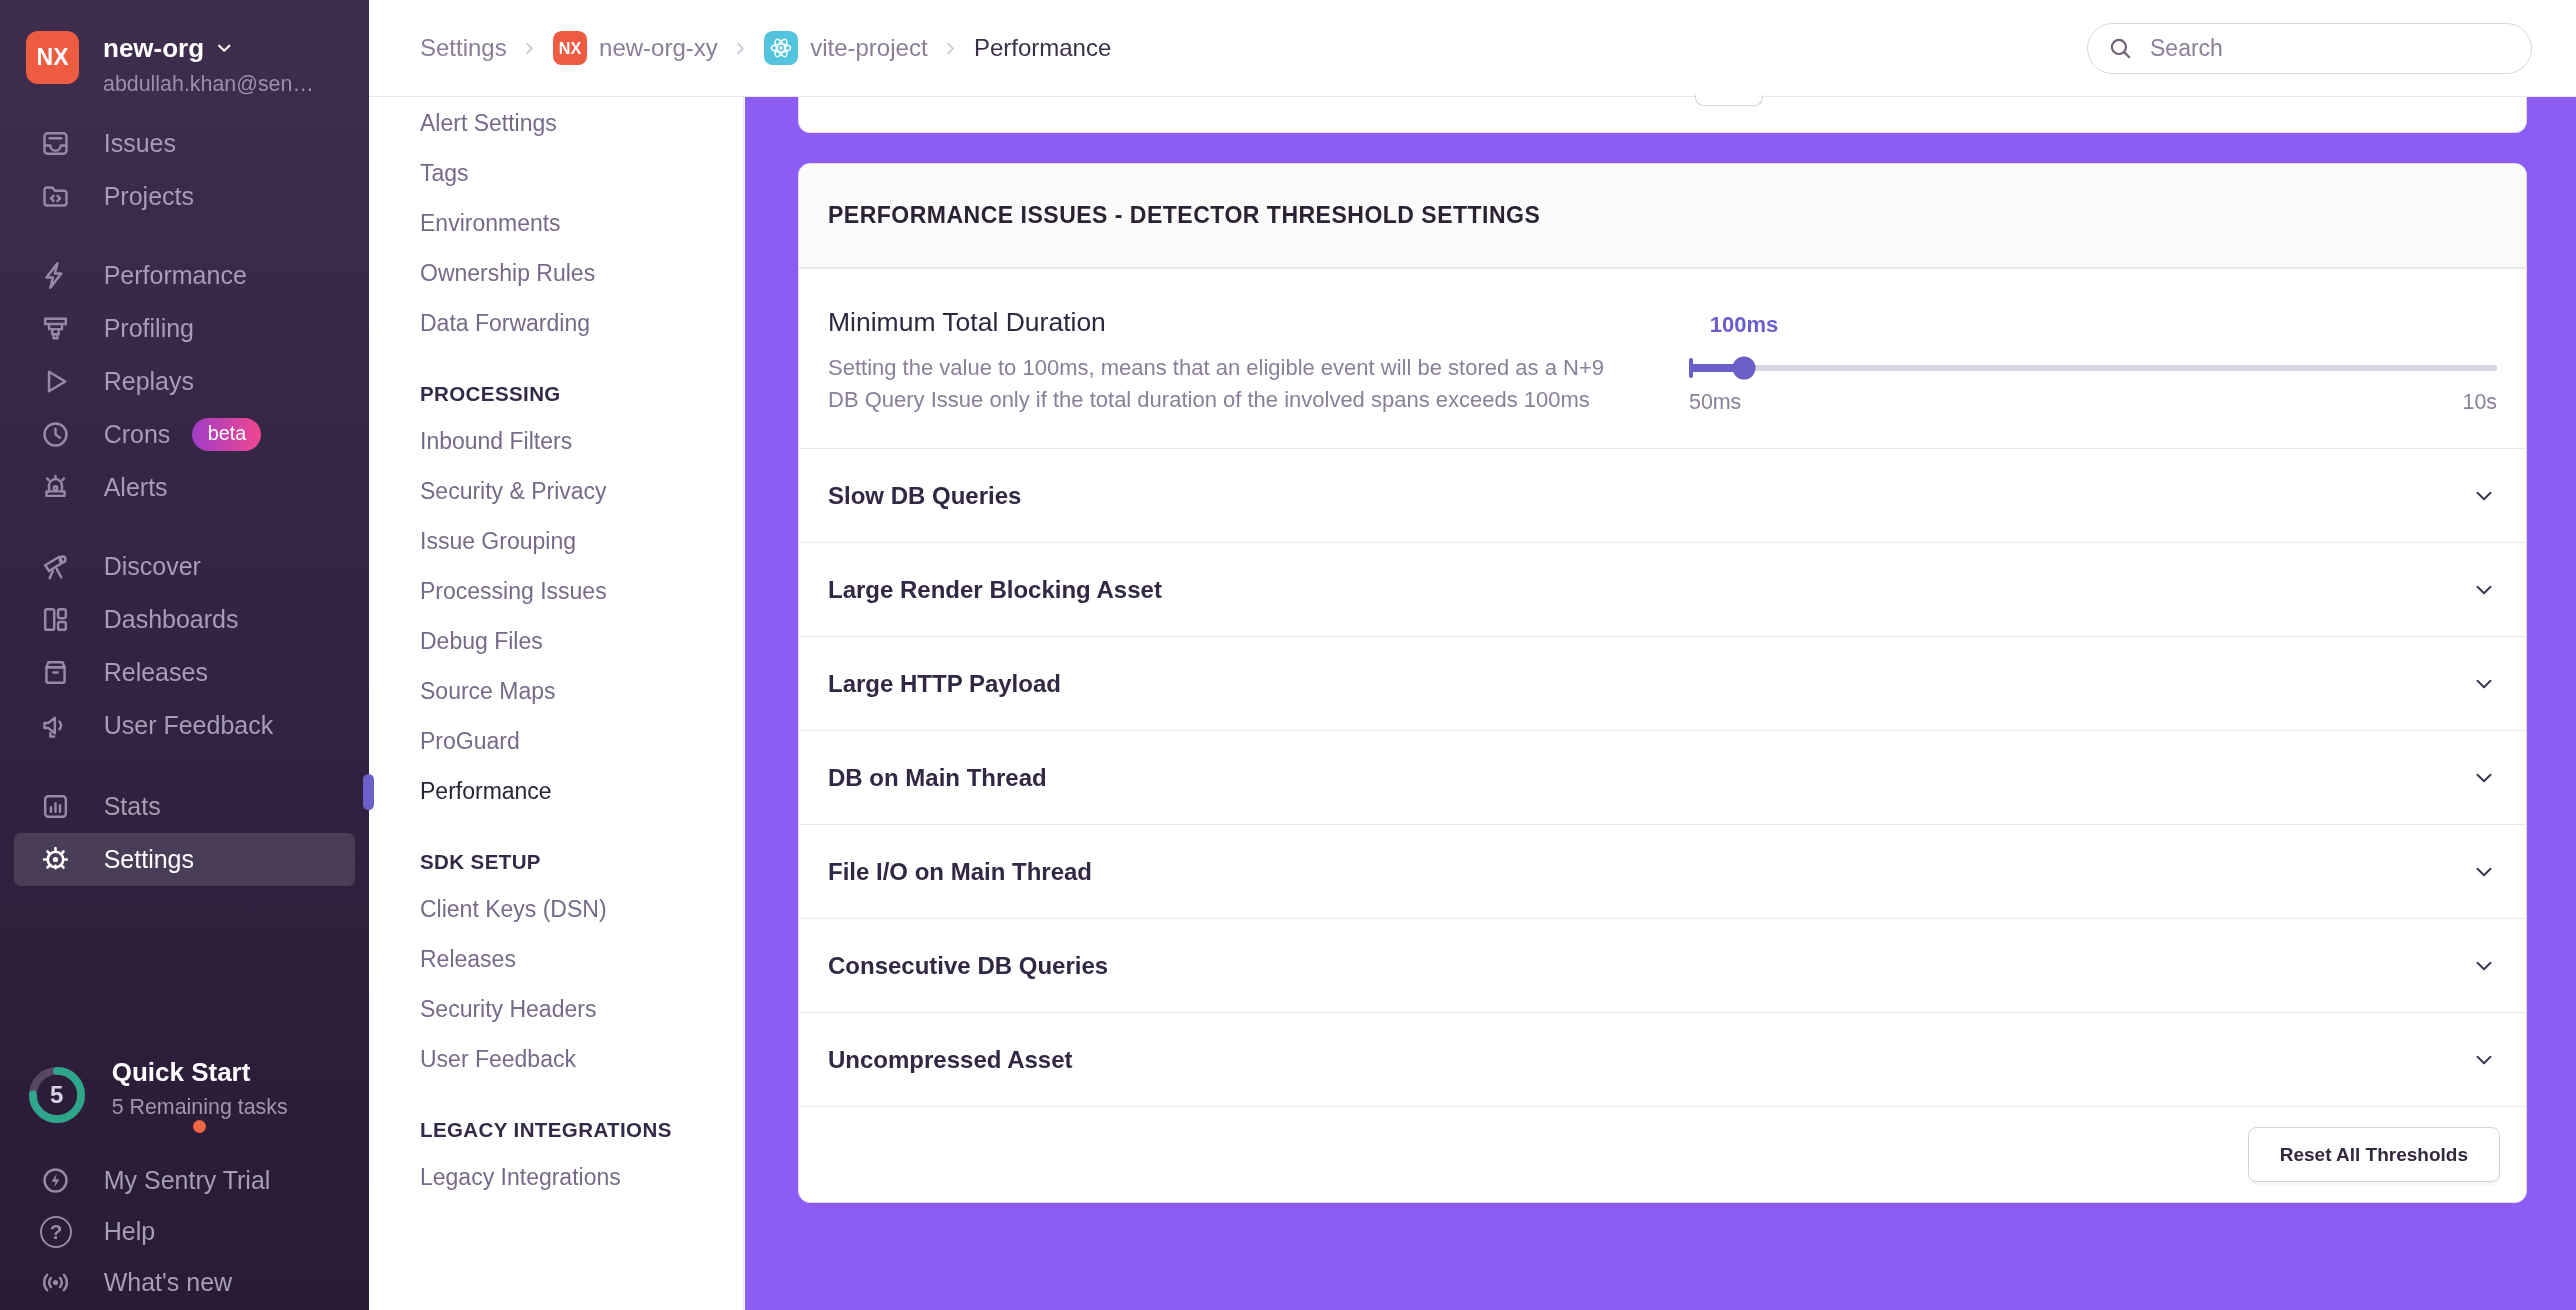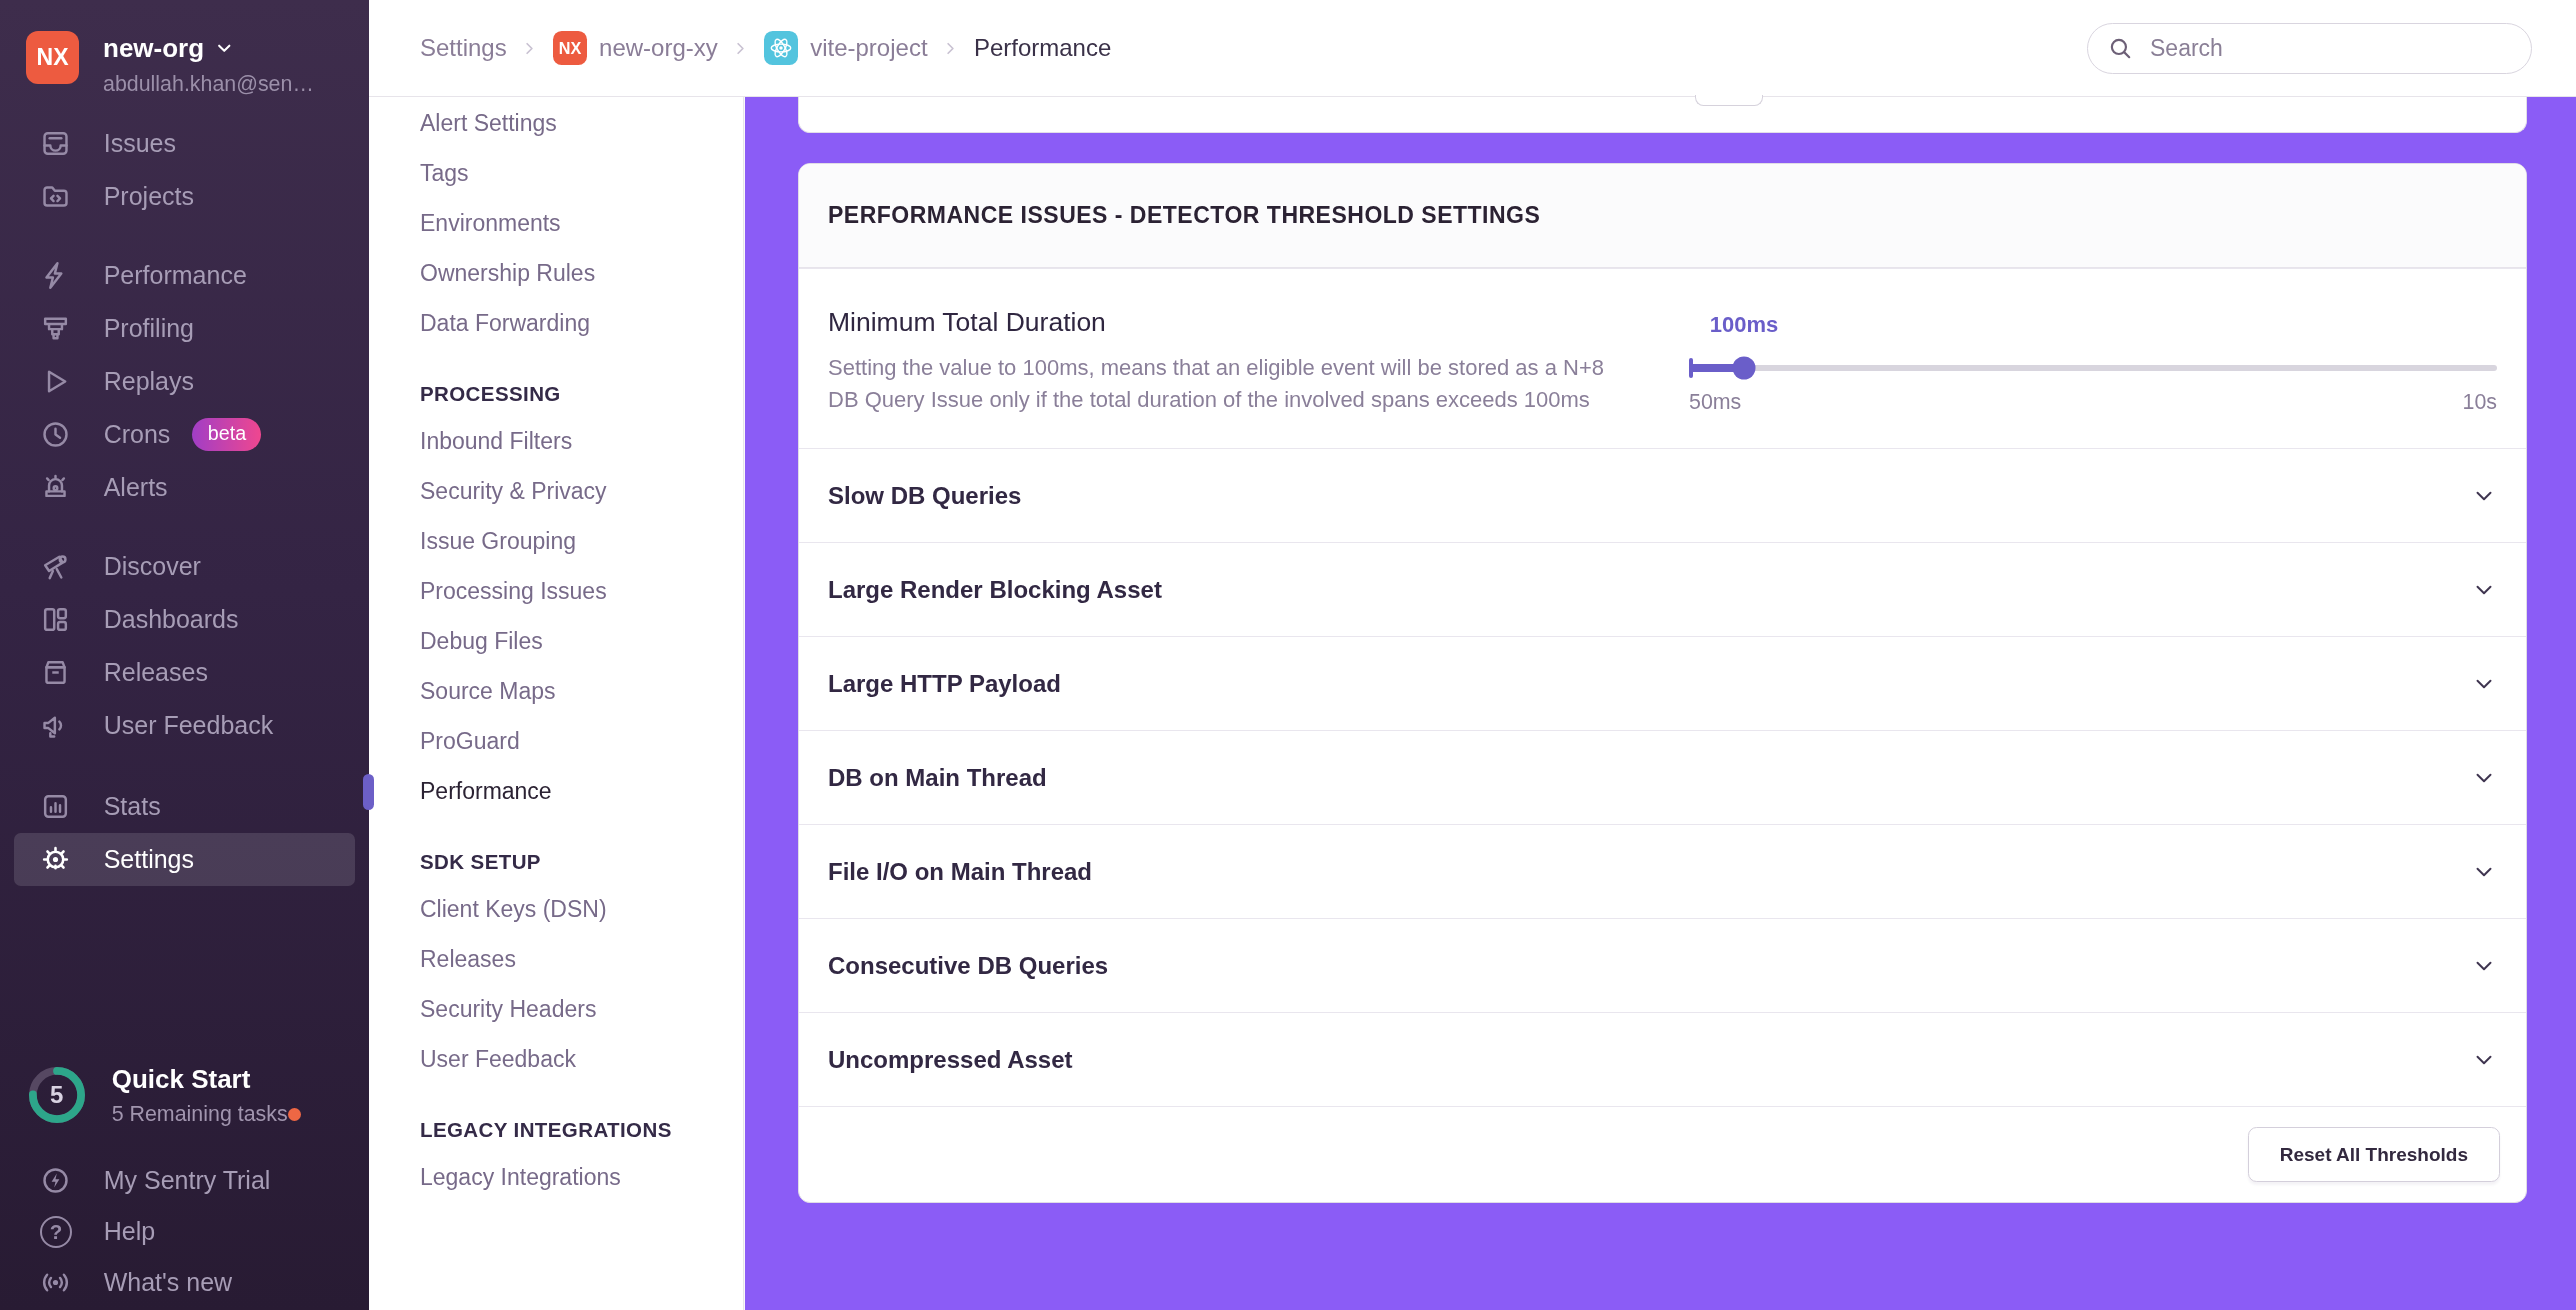--- a/index.html
+++ b/index.html
@@ -22,21 +22,21 @@
   .snav-item .nicon { width:38px; height:31px; margin-right:26px; display:flex; align-items:center; color:#968aa6; }
   .snav-item.active { background:rgba(255,255,255,.13); color:#fff; }
   .snav-item.active .nicon { color:#fff; }
   .snav-gap { height:26px; }
   .beta-badge { margin-left:22px; font-size:19.7px; color:#fff; padding:4.3px 15.4px 6px; border-radius:854px;
     background:linear-gradient(90deg,#a13ec6,#ef478f); }
   .side-bottom { position:absolute; left:13.7px; right:13.7px; bottom:1.7px; }
   .quick-row { display:flex; align-items:center; height:74px; margin:0 0 23px 12px; }
   .quick-text { margin-left:24px; }
   .quick-title { color:#fff; font-size:26px; font-weight:bold; }
-  .quick-sub { color:#a195ae; font-size:21.4px; margin-top:6.8px; display:flex; align-items:center; gap:0; }
+  .quick-sub { color:#a195ae; font-size:21.4px; margin-top:6.8px; display:flex; align-items:center; gap:0;flex-direction:column; }
   .dot-orange { width:13px; height:13px; border-radius:50%; background:#ee6744; display:inline-block; }
   .foot-item { height:51px; display:flex; align-items:center; padding:0 13.7px 0 26px; font-size:25px; color:#a79db6; cursor:pointer; }
   .foot-item .nicon { width:38px; margin-right:26px; display:flex; color:#968aa6; }
   .circle-icon { width:32.5px; height:32.5px; border-radius:50%; border:2.6px solid #968aa6;
     display:flex; align-items:center; justify-content:center; font-size:20.5px; font-weight:bold; color:#968aa6; }
 
   
   .topbar { position:absolute; left:369px; right:0; top:0; height:97px; background:#fff;
     border-bottom:1.7px solid #e7e4ea; display:flex; align-items:center; padding:0 44px 0 51px; }
   .crumbs { display:flex; align-items:center; gap:13.7px; font-size:24px; color:#8a7d97; }
@@ -416,21 +416,21 @@
     <div class="cutoff-input"></div>
   </div>
 
   <div class="panel">
     <div class="panel-header">PERFORMANCE ISSUES - DETECTOR THRESHOLD SETTINGS</div>
 
 
     <div class="setting-row prow">
       <div class="setting-left">
         <div class="setting-label">Minimum Total Duration</div>
-        <div class="setting-desc">Setting the value to 100ms, means that an eligible event will be stored as a N+8 DB Query Issue only if the total duration of the involved spans exceeds 100ms</div>
+        <div class="setting-desc">Setting the value to 100ms, means that an eligible event will be stored as a N+9 DB Query Issue only if the total duration of the involved spans exceeds 100ms</div>
       </div>
       <div class="slider-wrap">
         <span class="slider-value" id="slider-value" style="left: 6.8%;">100ms</span>
         <div class="slider-track">
           <span class="slider-cap"></span>
           <span class="slider-fill" id="slider-fill" style="width: 6.8%;"></span>
           <span class="slider-thumb" id="slider-thumb" style="left: 6.8%;"></span>
         </div>
         <div class="slider-minmax">
           <span>50ms</span>

